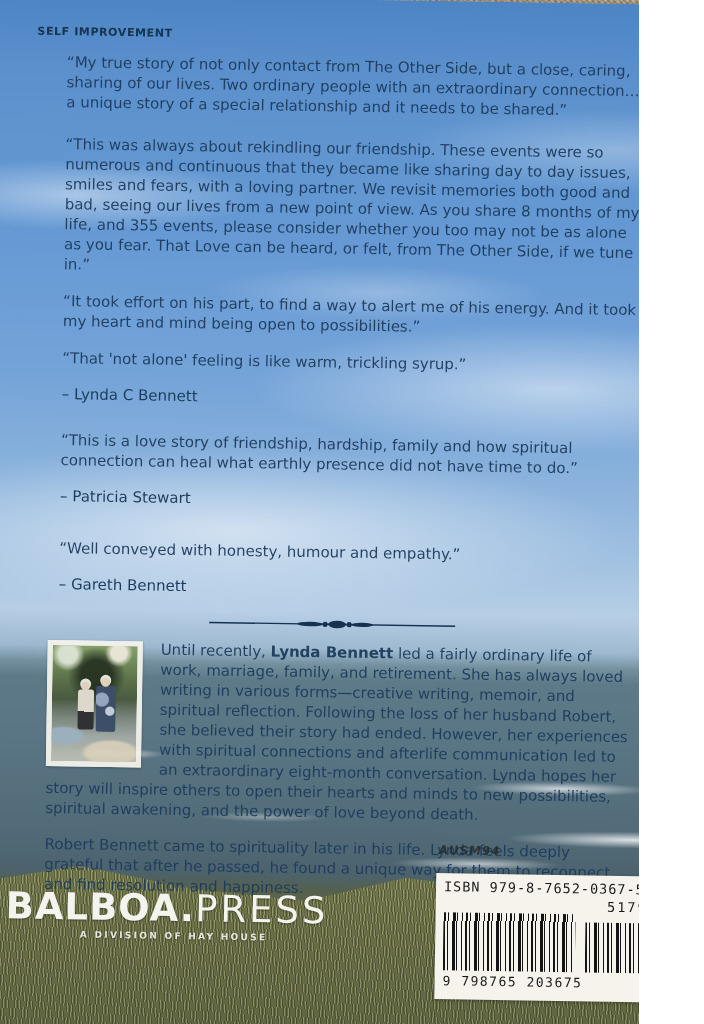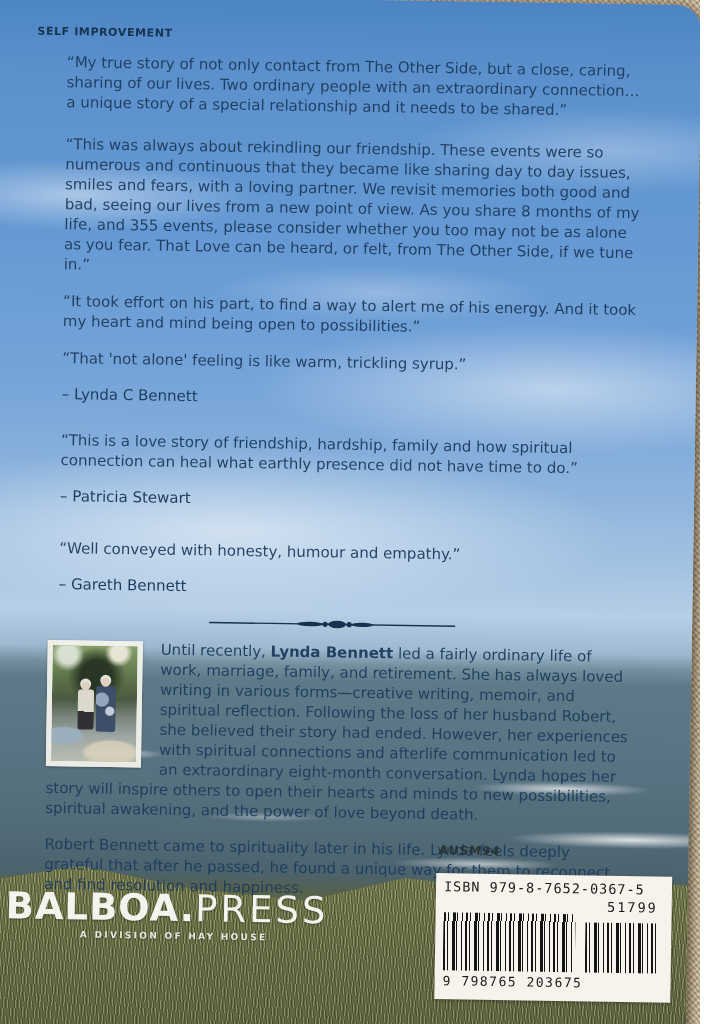--- a/index.html
+++ b/index.html
@@ -1,17 +1,17 @@
 <!DOCTYPE html>
 <html><head>
 <meta charset="utf-8">
 <style>
   html,body{margin:0;padding:0;}
   .stage{
-    position:relative; width:700px; height:1024px; overflow:hidden;
+    position:relative; width:639px; height:1024px; overflow:hidden;
     font-family:"DejaVu Sans", sans-serif;
     background:
       repeating-linear-gradient(48deg, rgba(112,90,58,.22) 0 2px, rgba(255,248,228,.22) 2px 4px),
       repeating-linear-gradient(-42deg, rgba(100,80,50,.18) 0 2px, rgba(255,250,235,.20) 2px 5px),
       #c8b698;
   }
   
   .book{
     position:absolute; left:-6px; top:-6px; width:708px; height:1040px;
     transform:rotate(0.9deg); transform-origin:0 0;

